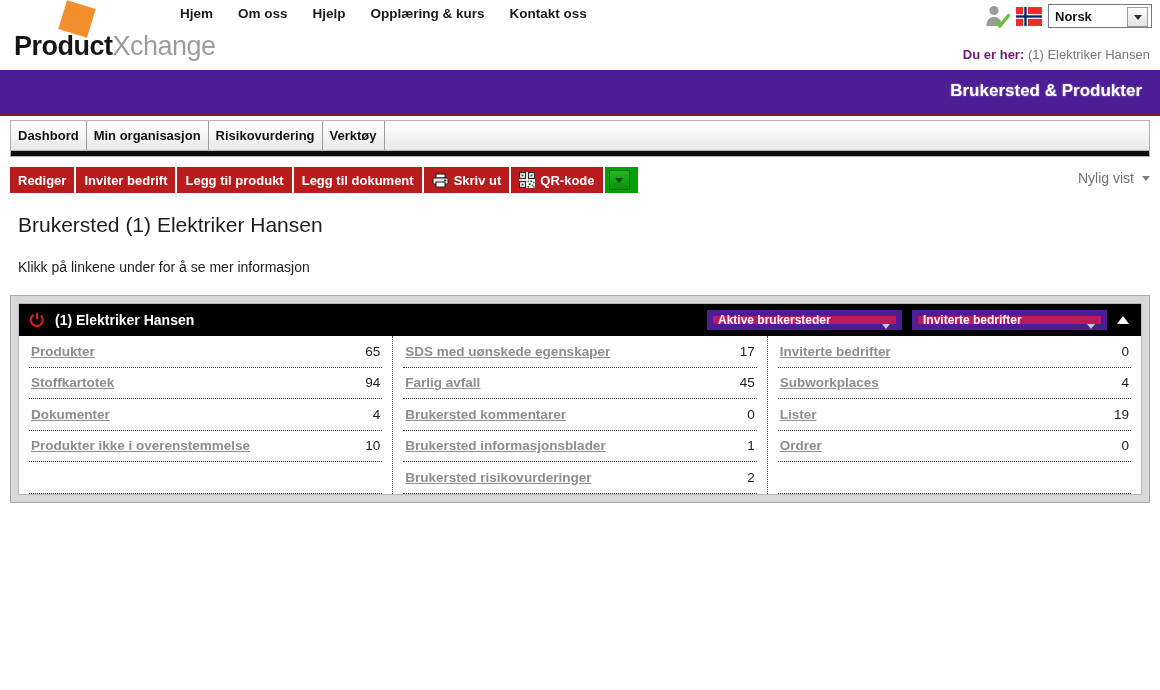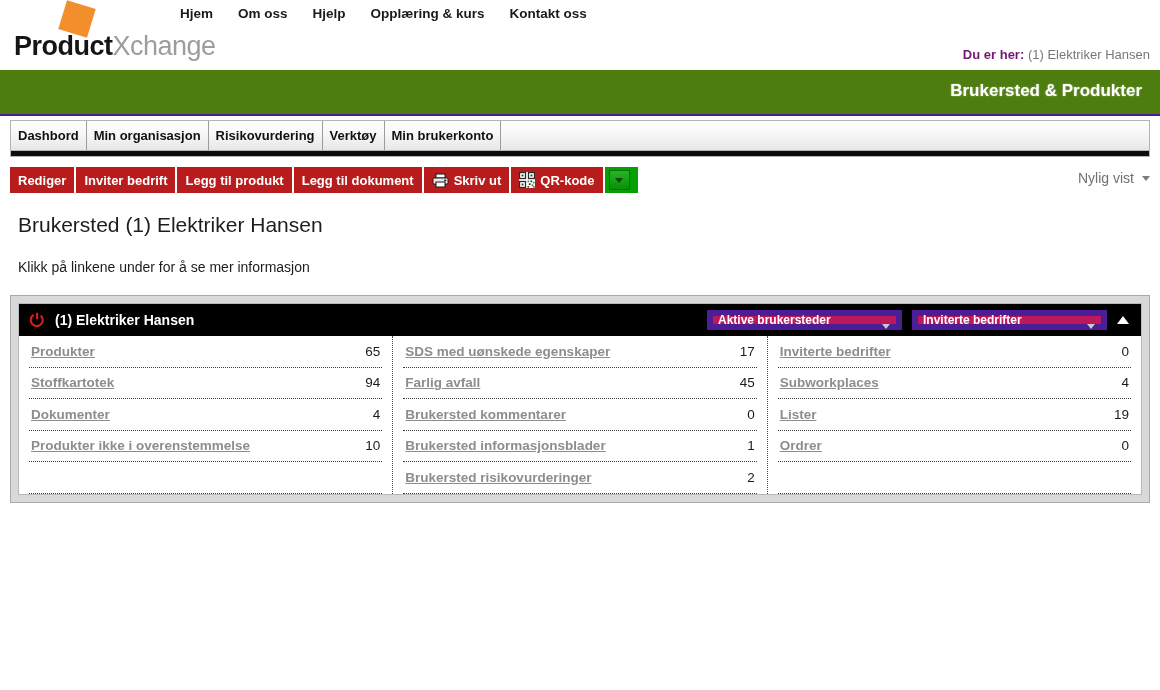--- a/index.html
+++ b/index.html
@@ -99,23 +99,23 @@
     right: 10px; top: 47px;
     font-size: 13px;
     white-space: nowrap;
   }
   .breadcrumb .bc-label { font-weight: bold; color: #701a75; padding-left: 28px; }
   .breadcrumb .bc-value { color: #777; }
 
   
   .green-banner {
     height: 44px;
-    background: #4d7c0f;
-    position: relative;
-    border-bottom: 2px solid #4c1d95;
+    background: #4c1d95;
+    position: relative;
+    border-bottom: 2px solid #7f1d1d;
   }
   .green-banner .banner-title {
     position: absolute;
     right: 18px; top: 11px;
     color: #ffffff;
     font-size: 17px;
     font-weight: bold;
     text-shadow: 0 0 2px rgba(255,255,255,0.45);
   }
 
@@ -331,37 +331,58 @@
   </div>
 
   <nav class="main-nav">
     <a>Hjem</a>
     <a>Om oss</a>
     <a>Hjelp</a>
     <a>Opplæring &amp; kurs</a>
     <a>Kontakt oss</a>
   </nav>
 
+  <div class="header-right">
+    <svg class="avatar-icon" viewBox="0 0 26 26">
+      <circle cx="10" cy="7.5" r="4.6" fill="#9b9b9b"></circle>
+      <path d="M2.4 23 C2.4 16.5 6 14 10 14 C14 14 17.6 16.5 17.6 23 Z" fill="#9b9b9b"></path>
+      <path d="M12 18.5 L16 23 L24.5 12.5" stroke="#6CBE45" stroke-width="3.4" fill="none" stroke-linecap="round" stroke-linejoin="round"></path>
+    </svg>
+
+    <svg class="flag-icon" viewBox="0 0 22 16">
+      <rect width="22" height="16" fill="#EF2B2D"></rect>
+      <rect x="6" y="0" width="4" height="16" fill="#ffffff"></rect>
+      <rect x="0" y="6" width="22" height="4" fill="#ffffff"></rect>
+      <rect x="7" y="0" width="2" height="16" fill="#002868"></rect>
+      <rect x="0" y="7" width="22" height="2" fill="#002868"></rect>
+    </svg>
+
+    <div class="lang-select">
+      <span class="val">Norsk</span>
+      <span class="arrow-box">
+        <span class="caret-dn"></span>
+      </span>
+    </div>
+  </div>
 
   <div class="breadcrumb">
     <span class="bc-label">Du er her:</span>
     <span class="bc-value">(1) Elektriker Hansen</span>
   </div>
 </div>
 
 <div class="green-banner">
   <div class="banner-title">Brukersted &amp; Produkter</div>
 </div>
 
 <div class="tabbar-outer">
   <div class="tab">Dashbord</div>
   <div class="tab">Min organisasjon</div>
   <div class="tab">Risikovurdering</div>
   <div class="tab">Verktøy</div>
-  <div class="tab">Min brukerkonto</div>
   <div class="tab-filler"></div>
 </div>
 <div class="tabbar-underline"></div>
 
 <div class="toolbar-row">
   <div class="toolbar">
     <div class="tb-btn">Rediger</div>
     <div class="tb-btn">Inviter bedrift</div>
     <div class="tb-btn">Legg til produkt</div>
     <div class="tb-btn">Legg til dokument</div>

